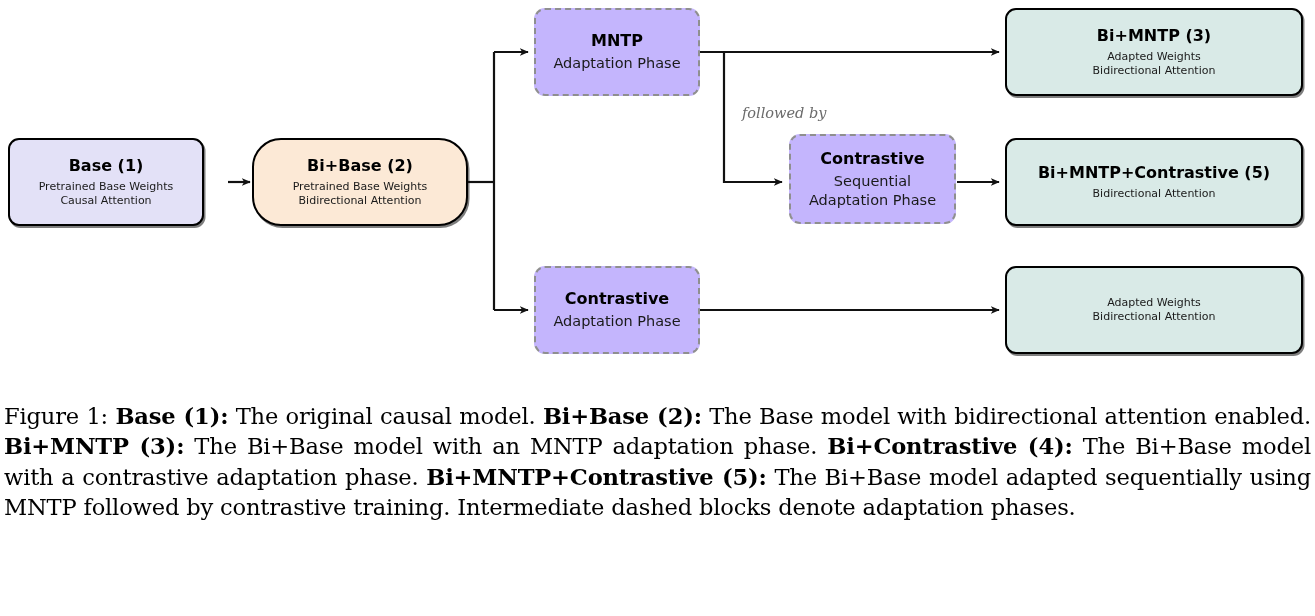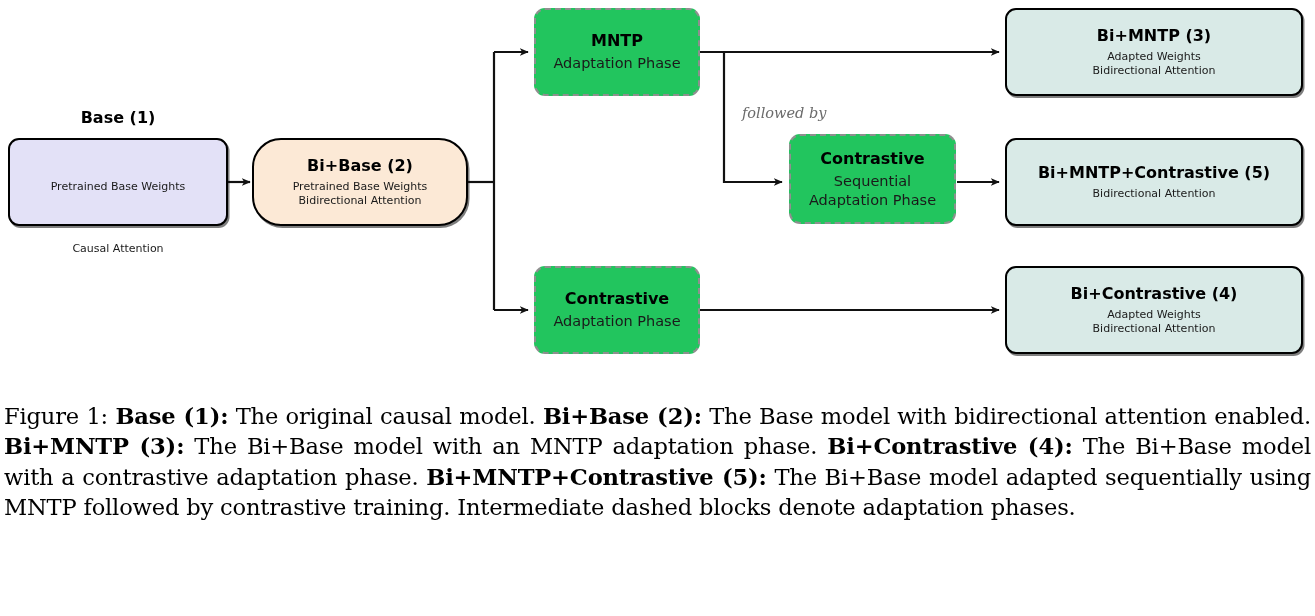--- a/index.html
+++ b/index.html
@@ -67,21 +67,21 @@
     white-space: nowrap;
   }
 
   .node.solid {
     border: 2px solid #000000;
     box-shadow: 1.5px 2px 0 rgba(20,20,20,0.55);
   }
 
   .node.dashed {
     border: 2px dashed #8f8f8f;
-    background: #22c55e;
+    background: #c4b5fd;
   }
 
   .node.dashed .title { font-size: 16px; }
   .node.dashed .sub   { font-size: 14.5px; }
 
   .lbl-followed {
     position: absolute;
     font-family: "DejaVu Serif", serif;
     font-style: italic;
     font-size: 14.5px;
@@ -130,21 +130,21 @@
 
       <path d="M700,52 L999,52" stroke="#111111" stroke-width="2.2" fill="none" marker-end="url(#ah)"></path>
 
       <path d="M724,52 L724,182 L782,182" stroke="#111111" stroke-width="2.2" fill="none" marker-end="url(#ah)"></path>
 
       <path d="M957,182 L999,182" stroke="#111111" stroke-width="2.2" fill="none" marker-end="url(#ah)"></path>
 
       <path d="M700,310 L999,310" stroke="#111111" stroke-width="2.2" fill="none" marker-end="url(#ah)"></path>
     </svg>
 
-    <div class="node solid" style="left:8px; top:138px; width:220px; height:88px; background:#e3e1f7;gap:48px;">
+    <div class="node solid" style="left:8px; top:138px; width:196px; height:88px; background:#e3e1f7;">
       <div class="title">Base (1)</div>
       <div class="sub">Pretrained Base Weights</div>
       <div class="sub">Causal Attention</div>
     </div>
 
     <div class="node solid" style="left:252px; top:138px; width:216px; height:88px; background:#fce9d6;border-radius:29px;">
       <div class="title">Bi+Base (2)</div>
       <div class="sub">Pretrained Base Weights</div>
       <div class="sub">Bidirectional Attention</div>
     </div>
@@ -172,21 +172,20 @@
       <div class="sub">Adapted Weights</div>
       <div class="sub">Bidirectional Attention</div>
     </div>
 
     <div class="node solid" style="left:1005px; top:138px; width:298px; height:88px; background:#d9eae7;">
       <div class="title">Bi+MNTP+Contrastive (5)</div>
       <div class="sub">Bidirectional Attention</div>
     </div>
 
     <div class="node solid" style="left:1005px; top:266px; width:298px; height:88px; background:#d9eae7;">
-      <div class="title">Bi+Contrastive (4)</div>
       <div class="sub">Adapted Weights</div>
       <div class="sub">Bidirectional Attention</div>
     </div>
 
   </div>
 
   <div id="caption"><span>Figure 1:</span><span> </span><b>Base (1):</b><span> The original causal model. </span><b>Bi+Base (2):</b><span> The Base model with bidirectional attention enabled. </span><b>Bi+MNTP (3):</b><span> The Bi+Base model with an MNTP adaptation phase. </span><b>Bi+Contrastive (4):</b><span> The Bi+Base model with a contrastive adaptation phase. </span><b>Bi+MNTP+Contrastive (5):</b><span> The Bi+Base model adapted sequentially using MNTP followed by contrastive training. Intermediate dashed blocks denote adaptation phases.</span></div>
 
 </div>
 

